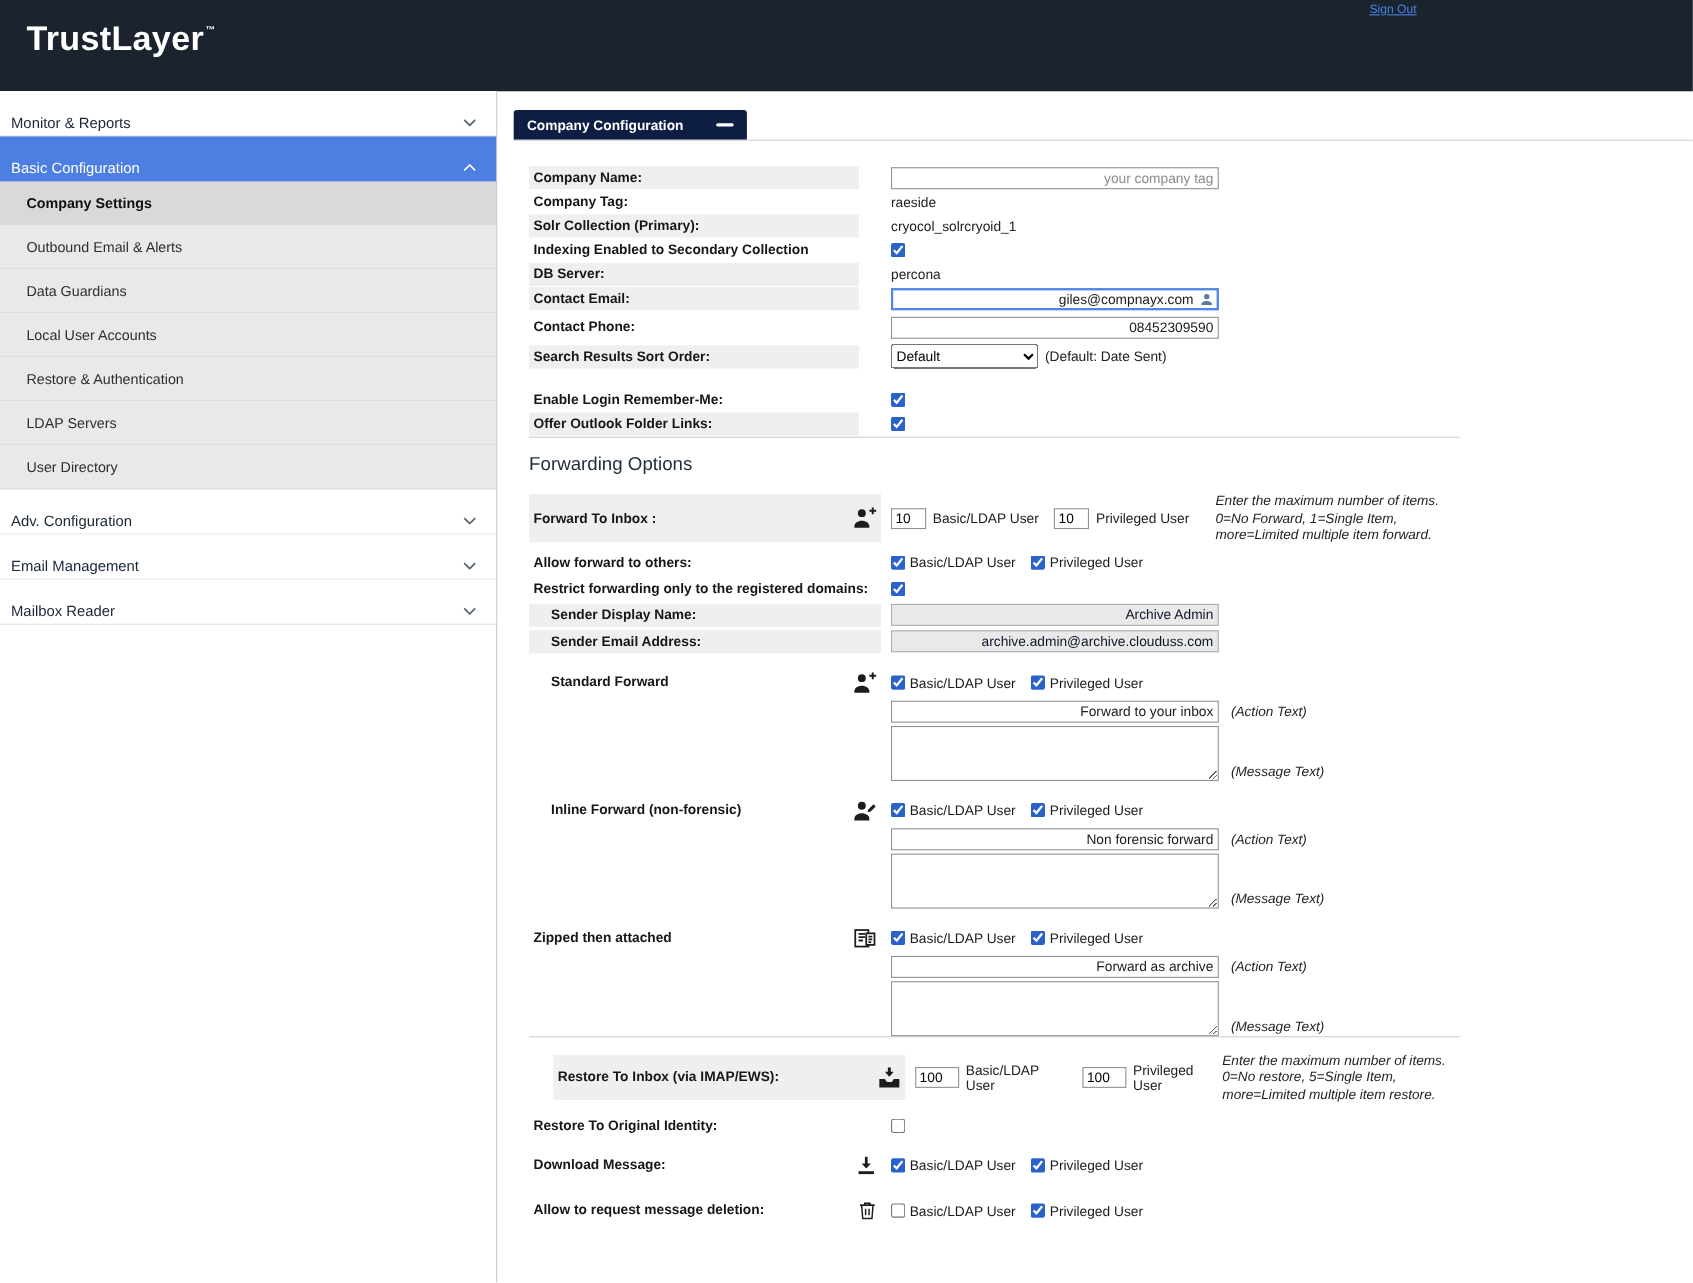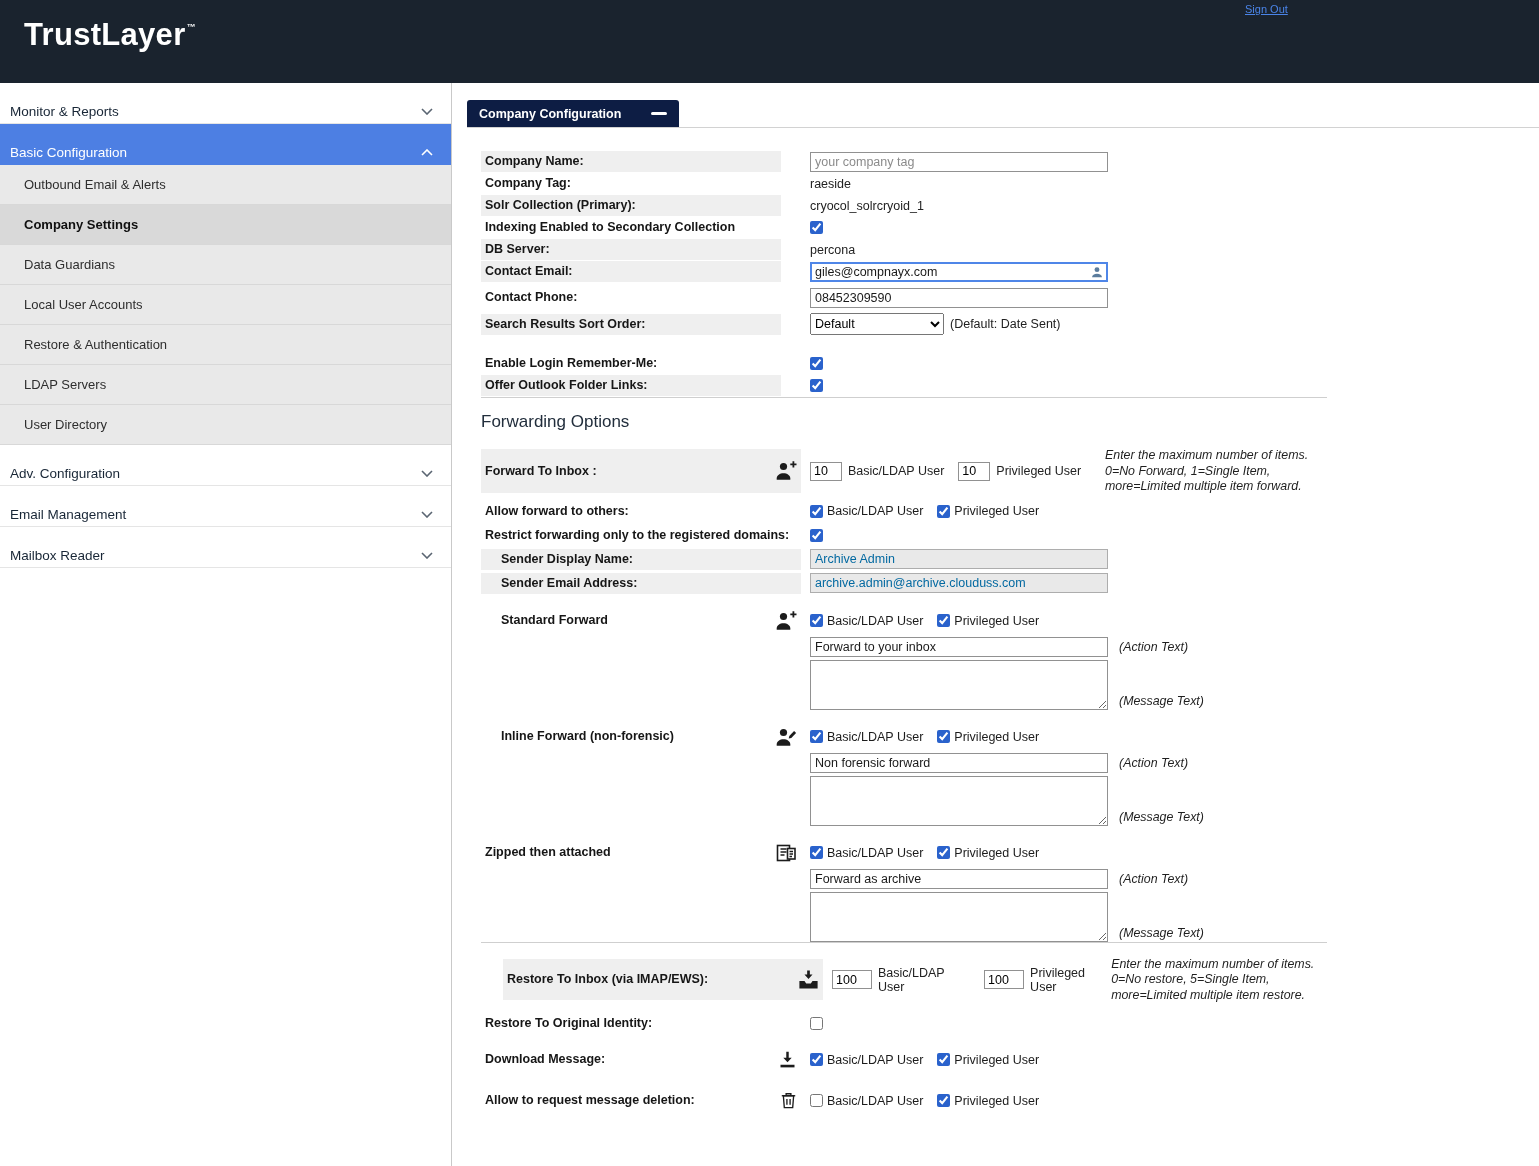--- a/index.html
+++ b/index.html
@@ -43,23 +43,23 @@
   .spacer { background:none; }
   .bigstrip { height:44px; display:flex; align-items:center; justify-content:space-between; padding-right:3px; }
   .midstrip { height:41px; display:flex; align-items:center; justify-content:space-between; padding-right:3px;margin-left:22px; }
   .iconcol { display:flex; align-items:center; justify-content:space-between; padding-right:3px; }
   .ctrl { margin-left:29px; display:flex; align-items:center; gap:6px; }
   .ctrl-tight { margin-left:9px; }
   .val { font-size:12.5px; color:#222; }
 
   .txt { height:20px; border:1px solid #919191; font-size:12.5px; padding:1px 4px;
     font-family:"Liberation Sans", sans-serif; background:#fff; color:#1a1a1a; }
-  .w300 { width:298px; }
+  .w300 { width:298px;text-align:right; }
   .txt::placeholder { color:#8b8b8b; }
-  .txt.disabled { background:#e9e9e9; color:#0369a1; border-color:#adadad; }
+  .txt.disabled { background:#e9e9e9; color:#0f172a; border-color:#adadad; }
   .num { width:32px; height:19px; border:1px solid #919191; font-size:12.5px; padding:1px 3px; font-family:"Liberation Sans", sans-serif; }
   .num.w40 { width:40px; }
   textarea.msg { width:298px; height:50px; border:1px solid #919191; font:12.5px "Liberation Sans", sans-serif; resize:both; }
 
   .email-wrap { position:relative; display:inline-flex; }
   .email-wrap .txt { outline:2px solid #4f86e8; outline-offset:-2px; padding-right:22px; }
   .autofill { position:absolute; right:4px; top:3px; }
 
   input[type=checkbox] { width:13px; height:13px; accent-color:#2a62cc; margin:0; cursor:pointer; }
   .cb { display:inline-flex; align-items:center; gap:4px; font-size:12.5px; font-weight:normal; color:#1c1c1c; }
@@ -109,25 +109,25 @@
       </span>
   </div>
   <div class="nav-item active">
     <span>Basic Configuration</span>
     <span class="chev">
         <svg width="12" height="7" viewBox="0 0 12 7">
           <path d="M1 6l5-5 5 5" fill="none" stroke="currentColor" stroke-width="1.6"></path>
         </svg>
       </span>
   </div>
+  <div class="sub-item selected">
+    <span>Company Settings</span>
+  </div>
   <div class="sub-item">
     <span>Outbound Email &amp; Alerts</span>
-  </div>
-  <div class="sub-item selected">
-    <span>Company Settings</span>
   </div>
   <div class="sub-item">
     <span>Data Guardians</span>
   </div>
   <div class="sub-item">
     <span>Local User Accounts</span>
   </div>
   <div class="sub-item">
     <span>Restore &amp; Authentication</span>
   </div>

